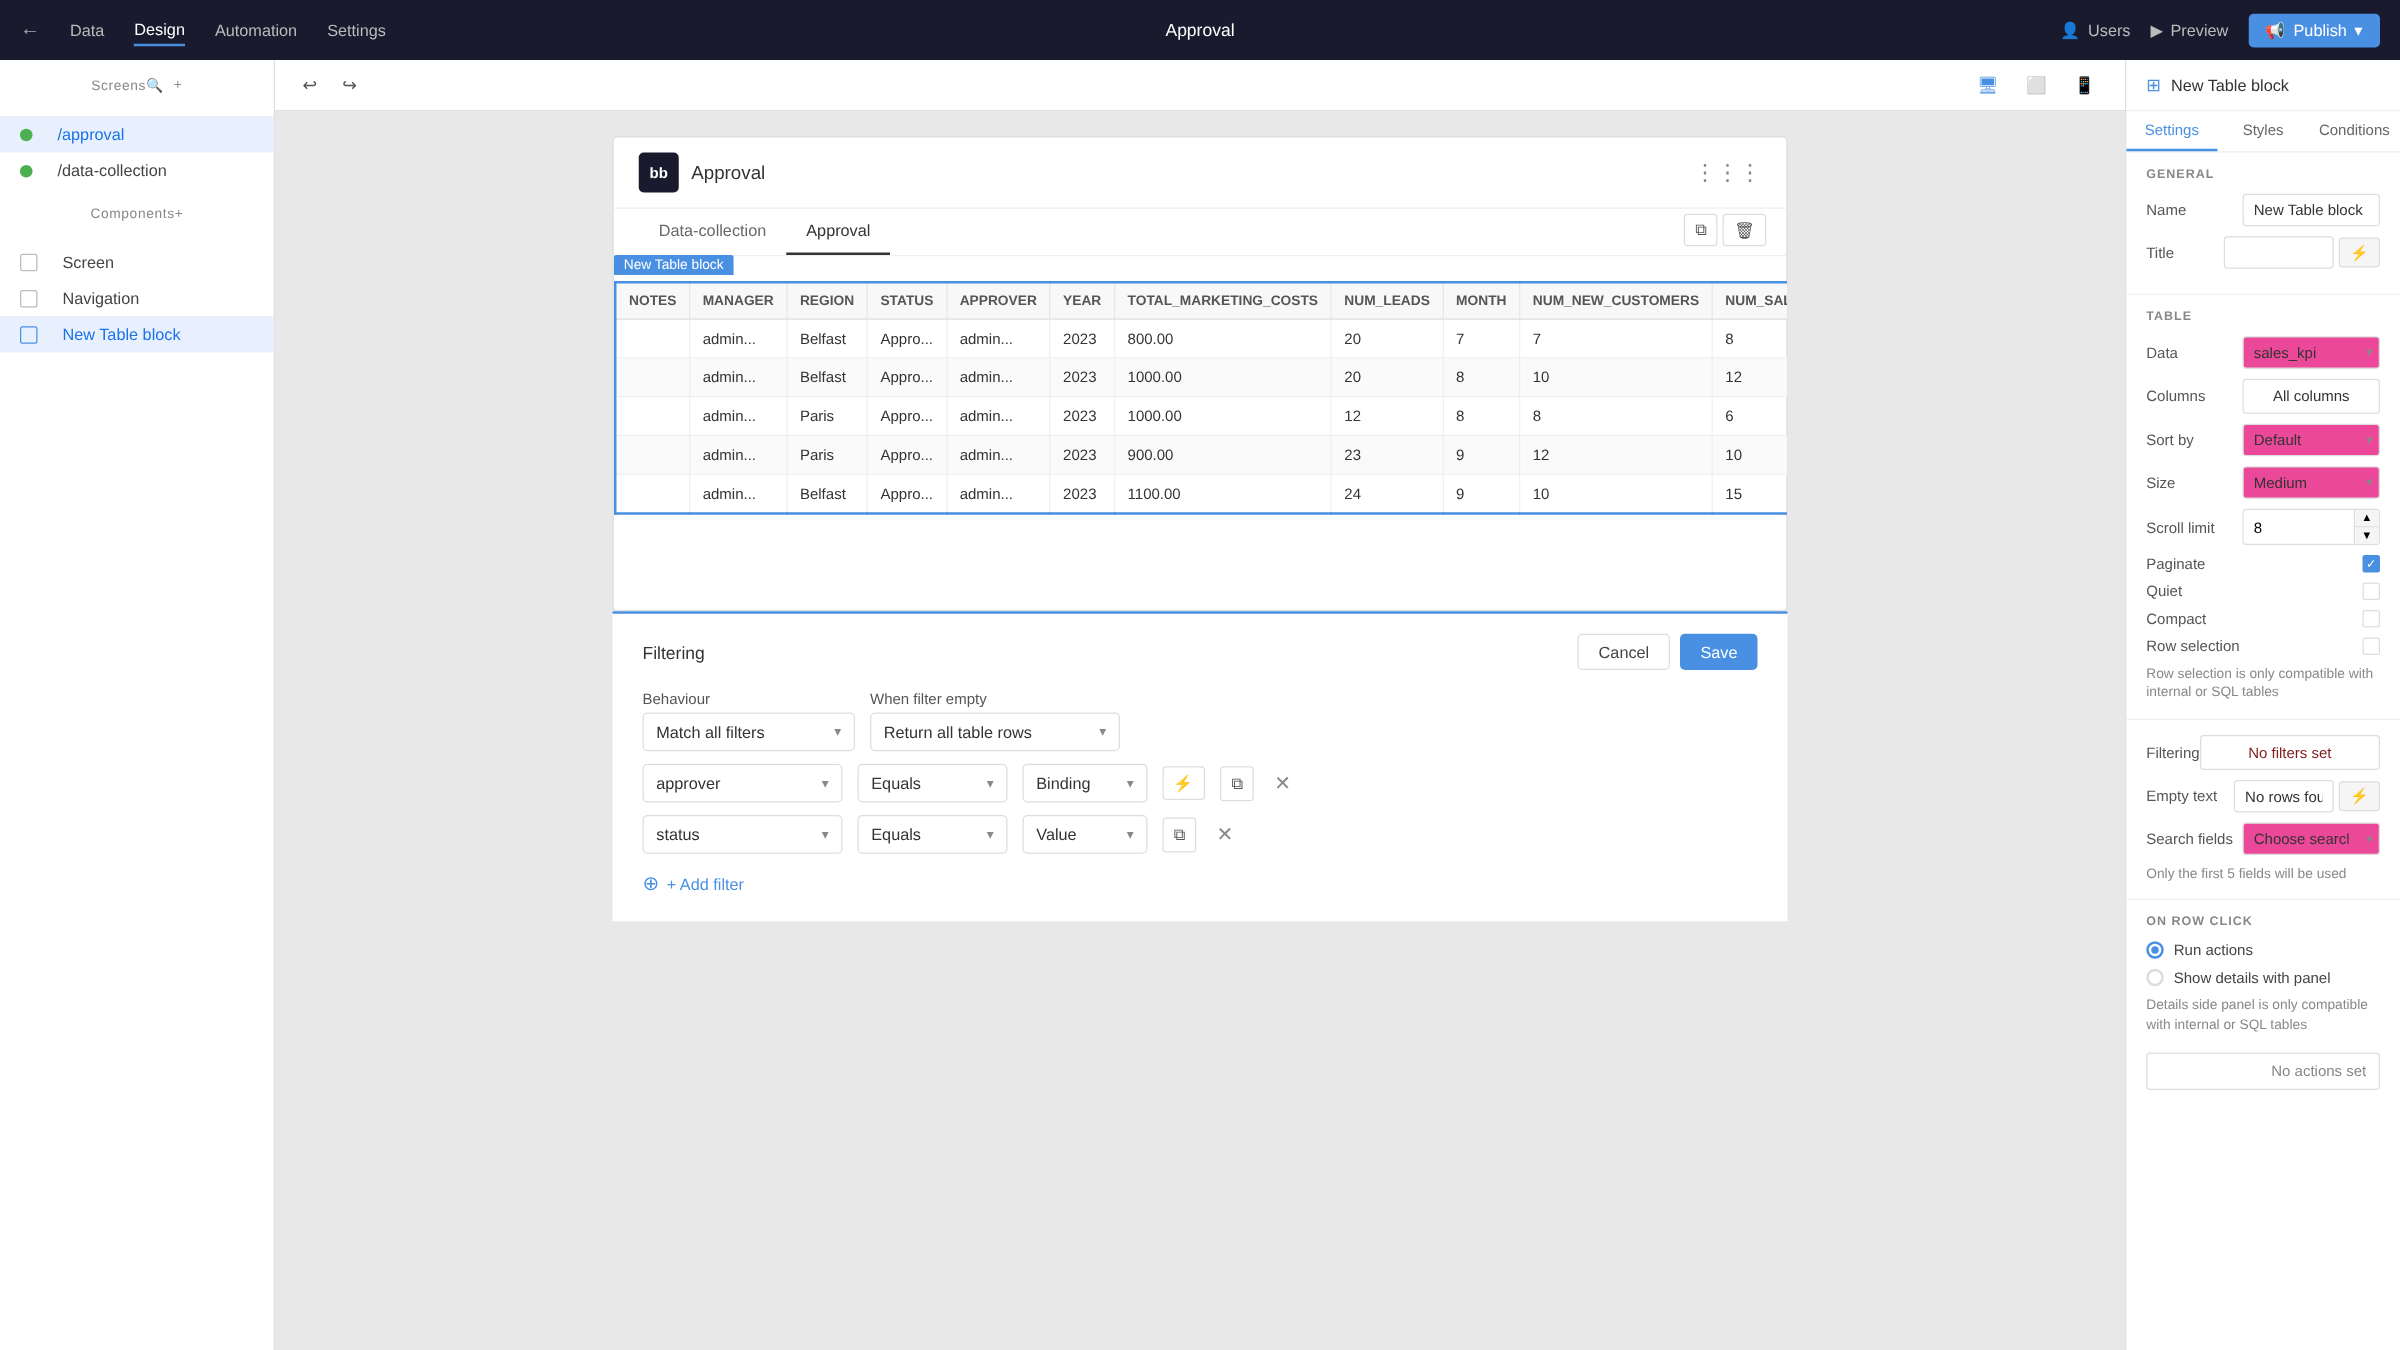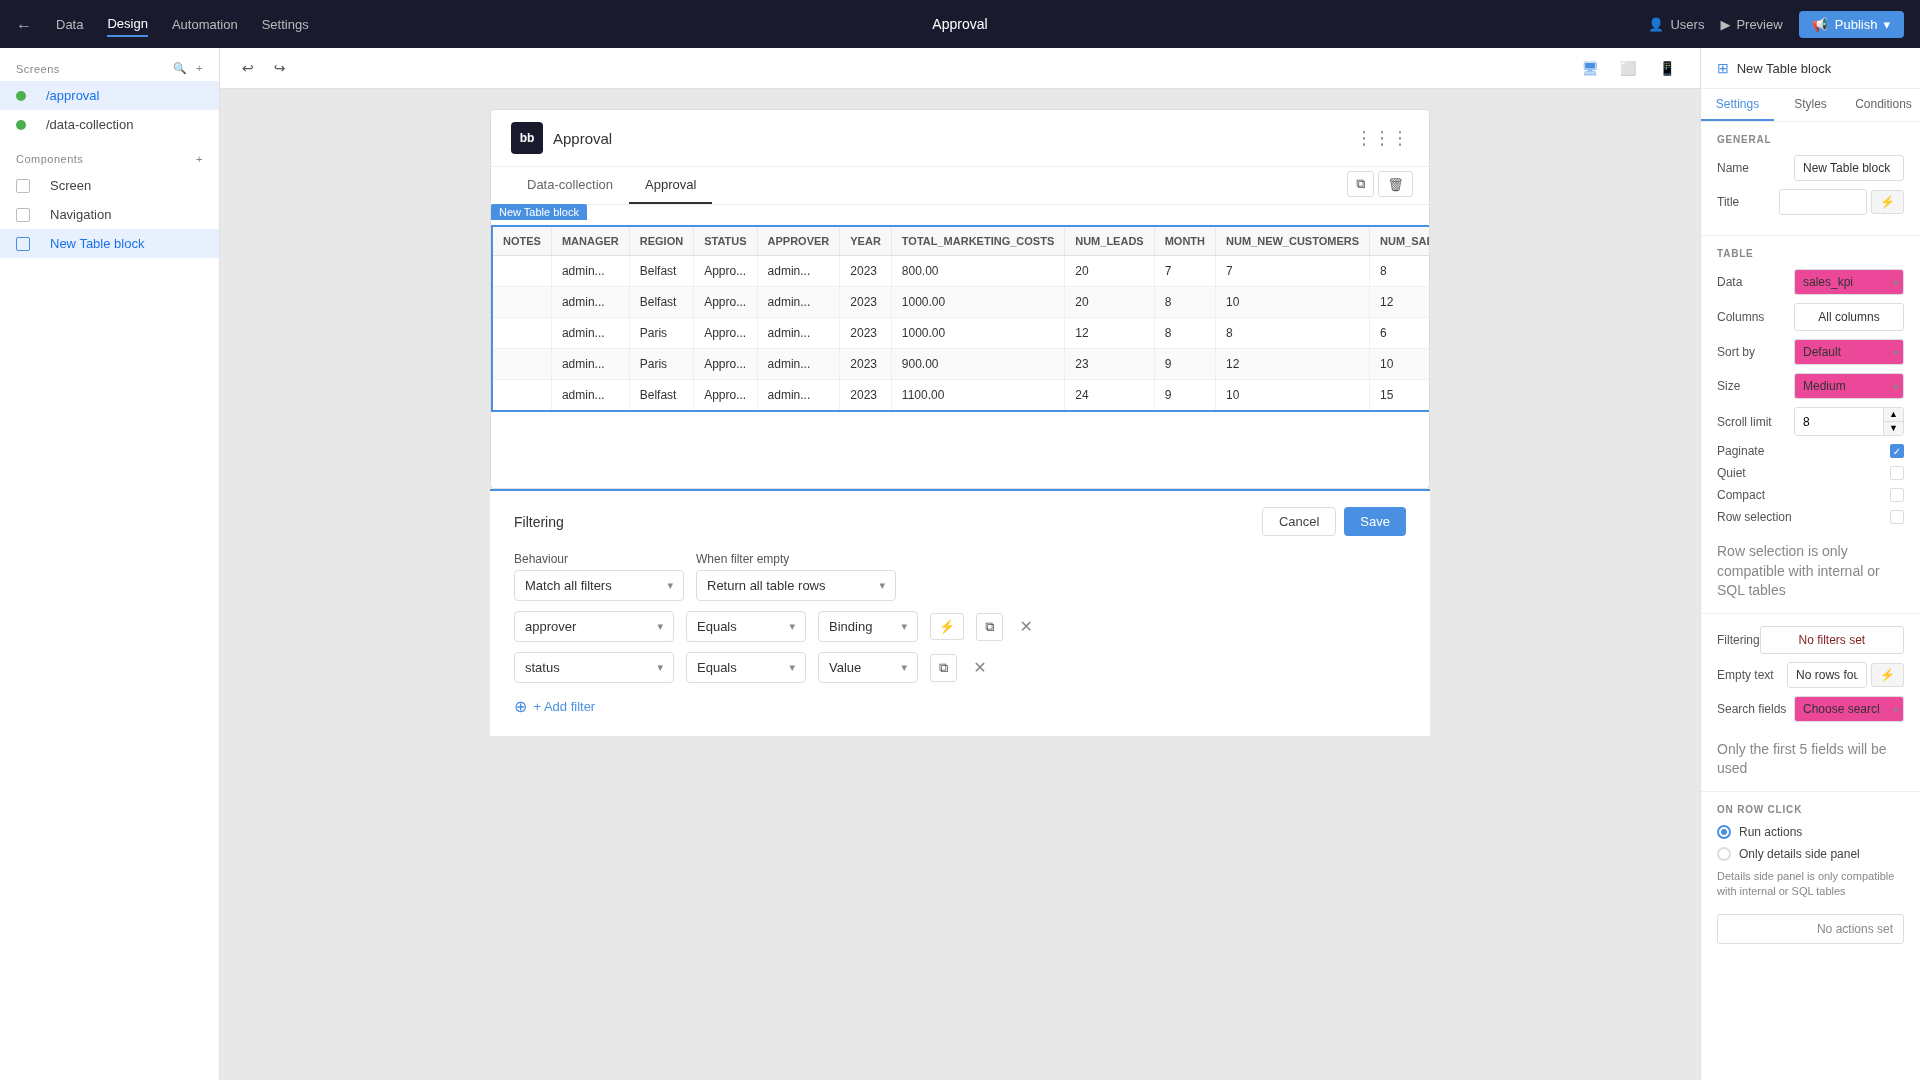--- a/index.html
+++ b/index.html
@@ -22,21 +22,21 @@
       background: #4a90e2; color: #fff;
       border: none; border-radius: 4px;
       padding: 6px 14px; cursor: pointer; font-size: 13px;
     }
 
     
     .main-layout { display: flex; height: calc(100vh - 48px); }
 
     
     .left-sidebar { width: 220px; background: #fff; border-right: 1px solid #e0e0e0; display: flex; flex-direction: column; }
-    .sidebar-section-title { font-size: 11px; color: #888; padding: 14px 16px 6px; font-weight: 500; letter-spacing: 0.5px; display: flex; align-items: center; justify-content: space-between; }
+    .sidebar-section-title { font-size: 11px; color: #888; padding: 14px 16px 18px; font-weight: 500; letter-spacing: 0.5px; display: flex; align-items: center; justify-content: center; }
     .sidebar-item { display: flex; align-items: center; gap: 20px; padding: 7px 16px; cursor: pointer; font-size: 13px; color: #444; }
     .sidebar-item.active { background: #e8f0fe; color: #1a73e8; }
     .dot { width: 10px; height: 10px; border-radius: 50%; background: #4caf50; flex-shrink: 0; }
     .component-icon { width: 14px; height: 14px; border: 1px solid #bbb; border-radius: 2px; flex-shrink: 0; }
     .table-icon { width: 14px; height: 14px; background: #e8f0fe; border: 1px solid #4a90e2; border-radius: 2px; flex-shrink: 0; }
 
     
     .canvas-area { flex: 1; background: #e8e8e8; display: flex; flex-direction: column; overflow: hidden; }
     .canvas-toolbar { display: flex; align-items: center; padding: 8px 16px; background: #fff; border-bottom: 1px solid #e0e0e0; gap: 8px; justify-content: space-between; }
     .toolbar-left { display: flex; gap: 8px; align-items: center; }
@@ -131,21 +131,21 @@
 
     .radio { width: 14px; height: 14px; border: 2px solid #ddd; border-radius: 50%; background: #fff; cursor: pointer; display: flex; align-items: center; justify-content: center; flex-shrink: 0; }
     .radio.checked { border-color: #4a90e2; }
     .radio.checked::after { content: ''; width: 6px; height: 6px; background: #4a90e2; border-radius: 50%; }
 
     .filter-text-btn { width: 100%; border: 1px solid #ddd; border-radius: 3px; padding: 6px 10px; font-size: 12px; background: #fff; cursor: pointer; text-align: center; color: #7f1d1d; }
     .empty-text-row { display: flex; align-items: center; gap: 4px; }
     .empty-text-input { border: 1px solid #ddd; border-radius: 3px; padding: 5px 8px; font-size: 12px; flex: 1; color: #333; }
     .lightning-btn { background: #f5f5f5; border: 1px solid #ddd; border-radius: 3px; padding: 4px 8px; cursor: pointer; font-size: 12px; }
 
-    .hint-text { font-size: 14px; color: #888; margin-top: 18px; line-height: 1.4; }
+    .hint-text { font-size: 11px; color: #888; margin-top: 8px; line-height: 1.4; }
 
     .on-row-click-section { padding: 12px 16px; }
     .on-row-click-title { font-size: 10px; font-weight: 600; color: #888; letter-spacing: 0.8px; text-transform: uppercase; margin-bottom: 10px; }
     .radio-option { display: flex; align-items: center; gap: 8px; margin-bottom: 8px; font-size: 12px; color: #444; cursor: pointer; }
 
     .no-actions-btn { width: 100%; border: 1px solid #ddd; border-radius: 3px; padding: 7px 10px; font-size: 12px; background: #fff; cursor: pointer; text-align: right; color: #888; margin-top: 8px; }
 
     .detail-hint { font-size: 11px; color: #888; margin: 6px 0; line-height: 1.4; }
   </style>
 </head>
@@ -540,21 +540,21 @@
     <div class="on-row-click-section">
       <div class="on-row-click-title">ON ROW CLICK</div>
 
       <div class="radio-option">
         <div class="radio checked"></div>
         <span>Run actions</span>
       </div>
 
       <div class="radio-option">
         <div class="radio"></div>
-        <span>Only details side panel</span>
+        <span>Show details with panel</span>
       </div>
 
       <div class="detail-hint">Details side panel is only compatible with internal or SQL tables</div>
 
       <button class="no-actions-btn">No actions set</button>
     </div>
   </div>
 </div>
 
 </body></html>

